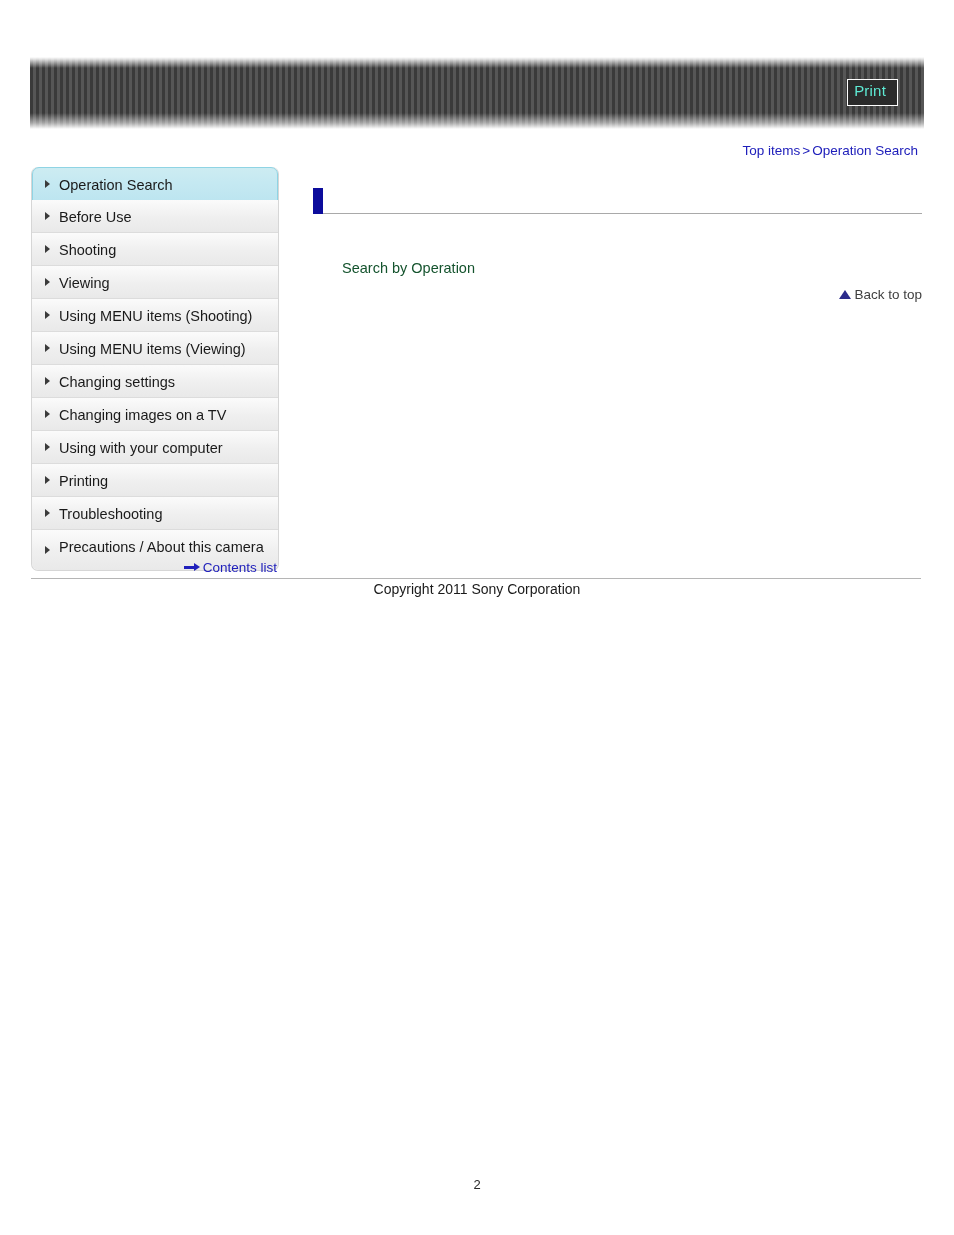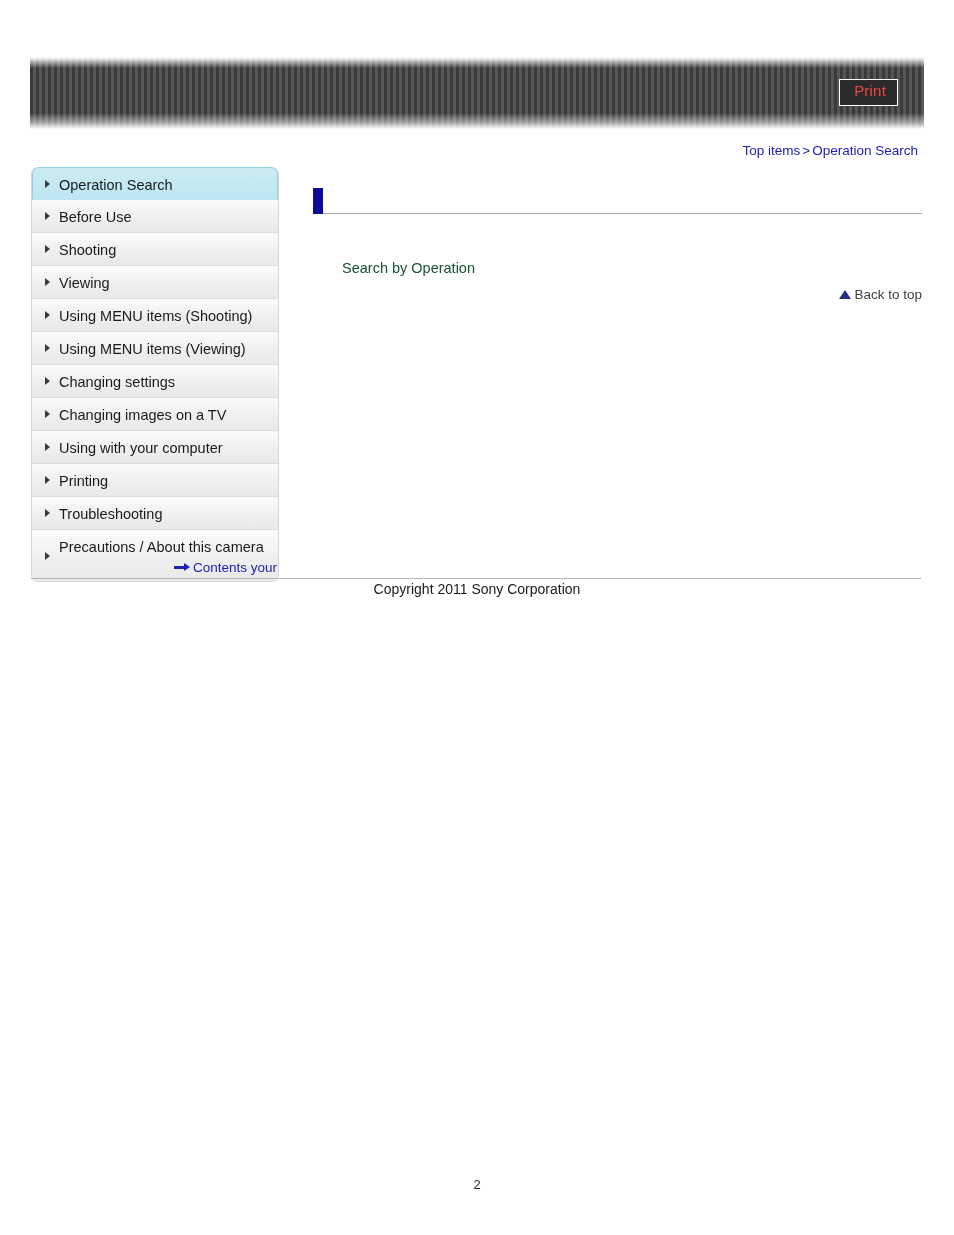--- a/index.html
+++ b/index.html
@@ -36,24 +36,24 @@
         #3a3a3a 0px, #3a3a3a 3px,
         #565656 3px, #565656 6px);
     overflow: hidden;
   }
   .print-button {
     position: absolute;
     right: 26px;
     top: 22px;
     border: 1px solid #ffffff;
     background: #2b2b2b;
-    color: #ef4444;
+    color: #5eead4;
     font-size: 15px;
     font-family: "Liberation Sans", sans-serif;
-    padding: 2px 11px 4px 14px;
+    padding: 2px 11px 4px 6px;
     line-height: 1.25;
     letter-spacing: 0.2px;
   }
 
   
   .breadcrumb {
     position: absolute;
     right: 36px;
     top: 143px;
     font-size: 13.5px;
@@ -85,21 +85,21 @@
     padding: 1px 0 1px 27px;
     font-size: 14.5px;
     color: #1a1a1a;
     border-bottom: 1px solid #dcdcdc;
     background: linear-gradient(to bottom, #fbfbfb 0%, #efefef 55%, #e9e9e9 100%);
     white-space: nowrap;
   }
   .nav-item:last-child {
     border-bottom: none;
     border-radius: 0 0 7px 7px;
-    padding-bottom: 20px;
+    padding-bottom: 9px;
     height: 30px;
   }
   .nav-item.active {
     background: linear-gradient(to bottom, #cdecf2 0%, #c5e9f2 45%, #bde5f0 100%);
     border: 1px solid #8fd4e4;
     border-radius: 7px 7px 0 0;
     padding-left: 26px;
     margin-bottom: -1px;
   }
   .nav-bullet {
@@ -308,21 +308,21 @@
     <span class="nav-bullet"></span>
     <span class="nav-label">Troubleshooting</span>
   </div>
   <div class="nav-item">
     <span class="nav-bullet"></span>
     <span class="nav-label">Precautions / About this camera</span>
   </div>
 </div>
 
 <div class="contents-list">
-  <span class="arrow-icon"></span><a href="#">Contents your</a>
+  <span class="arrow-icon"></span><a href="#">Contents list</a>
 </div>
 
 <div class="content">
   <div class="section-head">
     <span class="section-marker"></span>
     <span class="section-rule"></span>
     <span class="section-title"></span>
   </div>
   <a class="content-link" href="#">Search by Operation</a>
   <div class="back-to-top">

